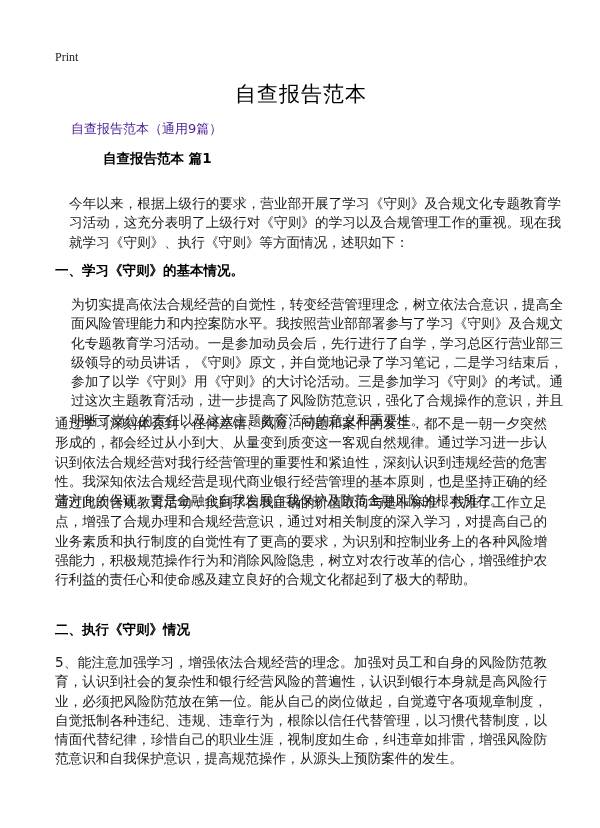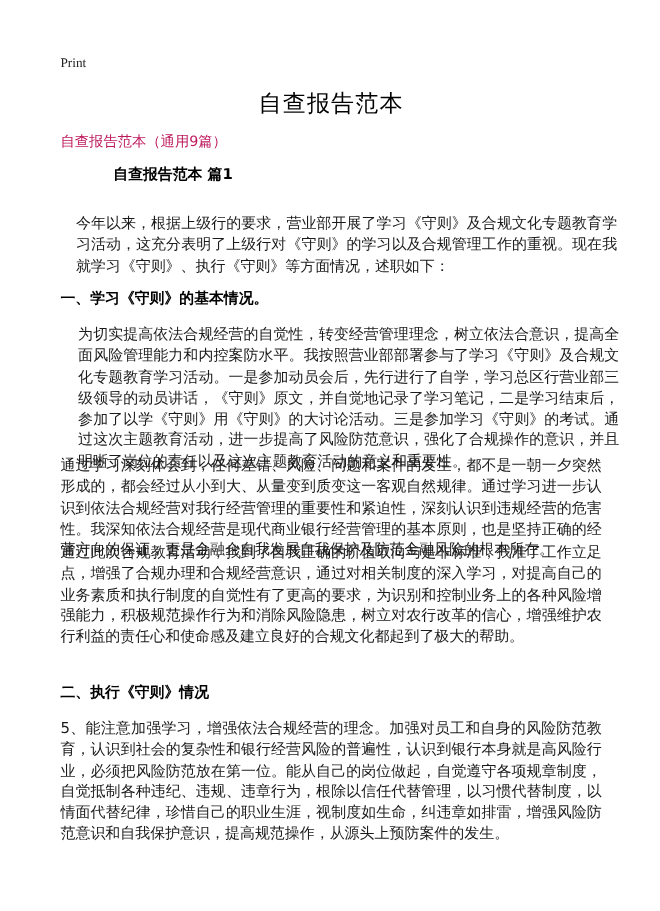--- a/index.html
+++ b/index.html
@@ -36,24 +36,24 @@
     width: 492px;
     text-align: center;
     font-size: 21px;
     font-weight: normal;
     margin: 0;
     letter-spacing: 1px;
     color: #000;
   }
   .subtitle {
     position: absolute;
-    left: 0;
+    left: 16px;
     top: 120px;
     font-size: 13px;
-    color: #be185d;
+    color: #4c1d95;
   }
   .part-heading {
     position: absolute;
     left: 0;
     top: 150px;
     font-size: 13.5px;
     font-weight: bold;
     color: #000;
     margin-left: 48px;
   }

